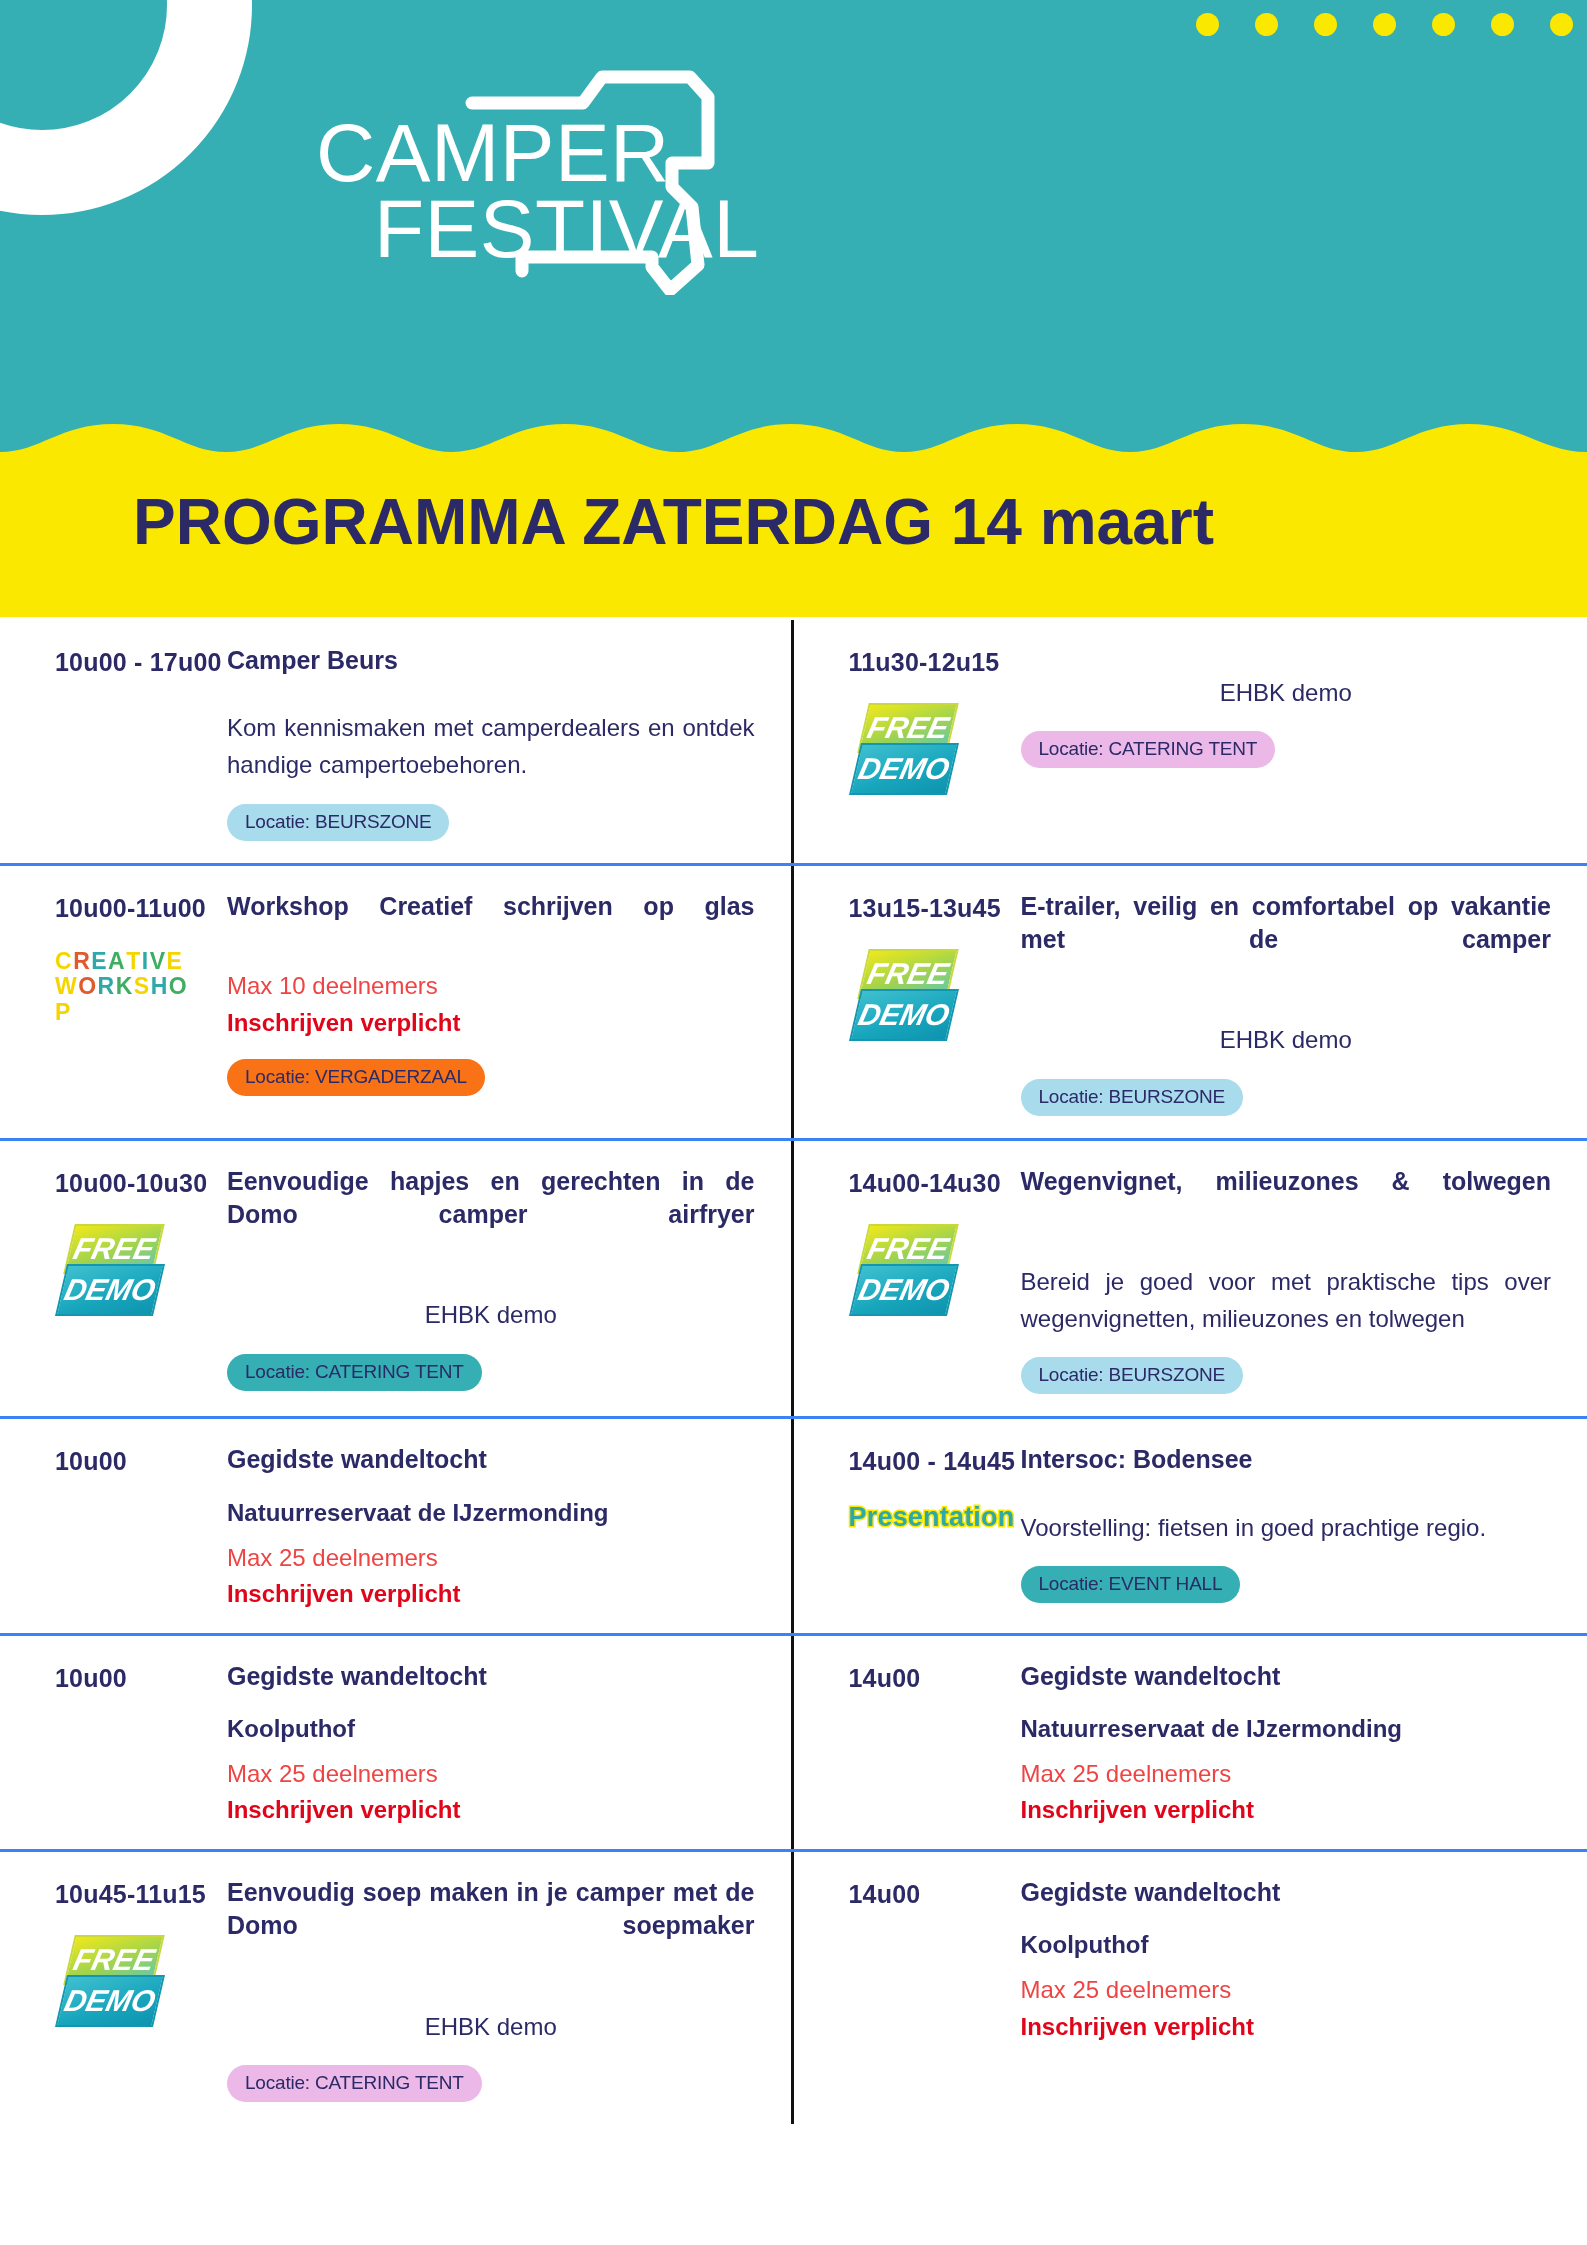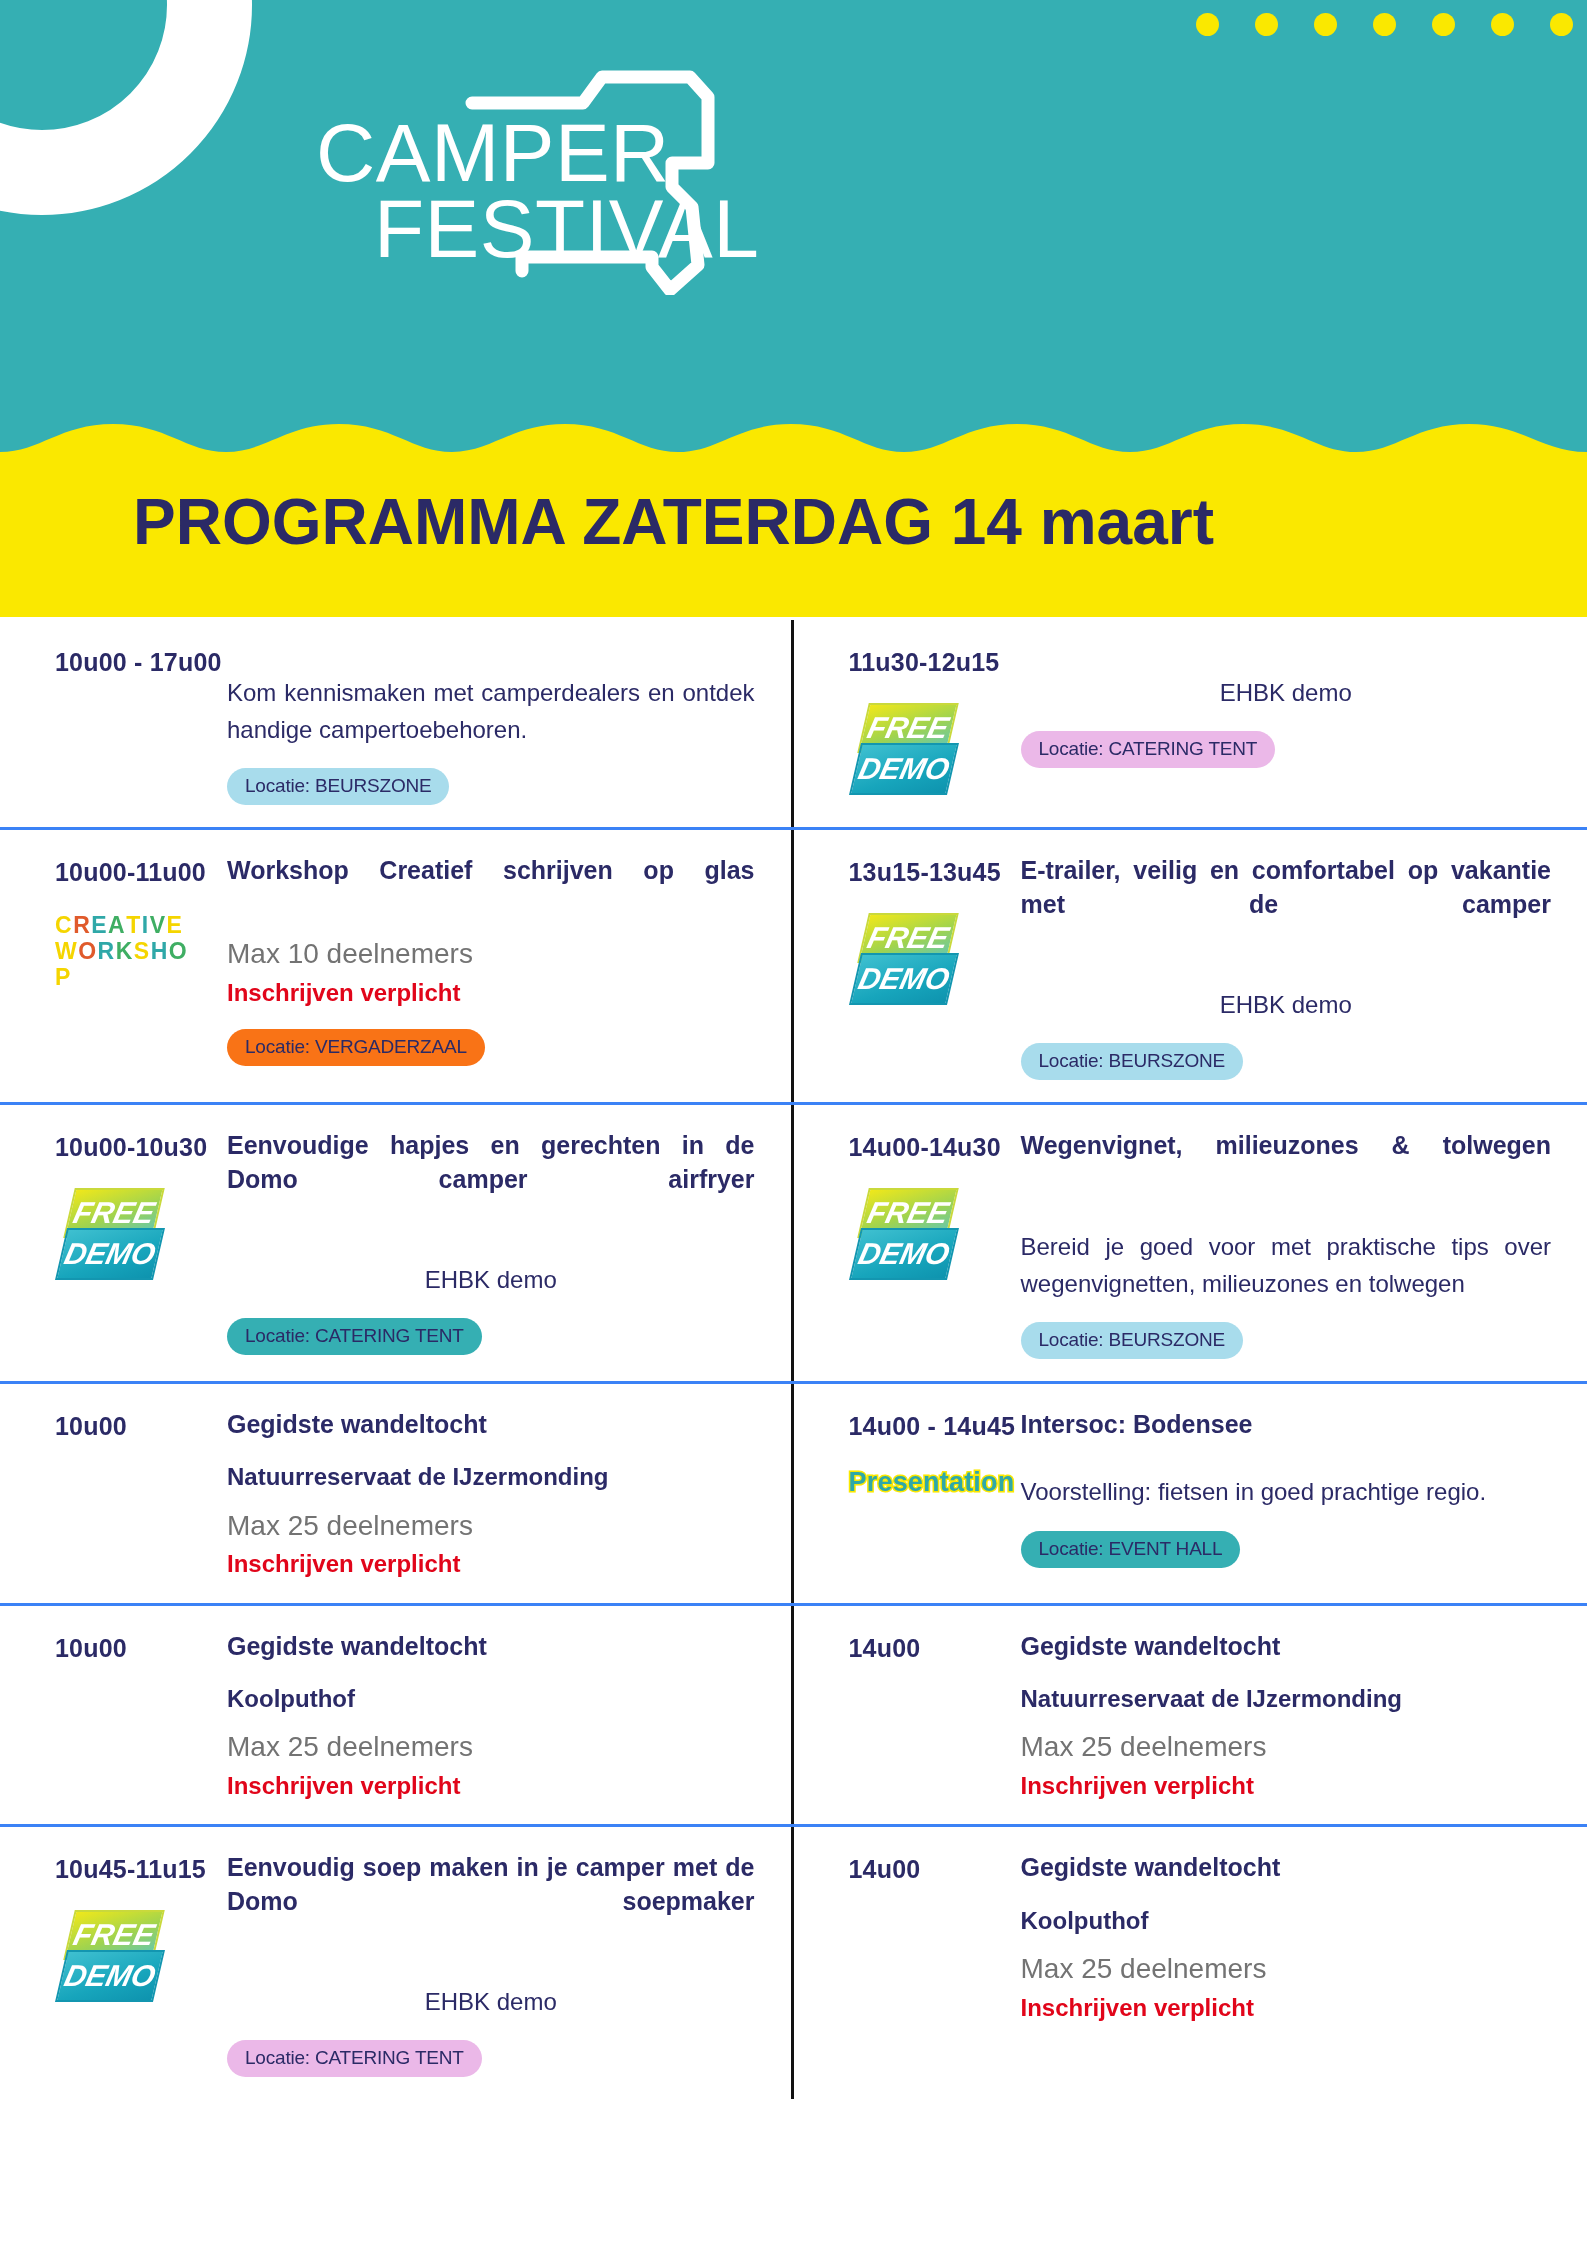--- a/index.html
+++ b/index.html
@@ -97,21 +97,21 @@
     font-family:"Liberation Sans Narrow","Liberation Sans",sans-serif;
     margin-top:20px;
   }
   .edesc{
     color:#2B2A66;font-weight:400;font-size:24px;line-height:1.55;
     font-family:"Liberation Sans Narrow","Liberation Sans",sans-serif;
     margin-top:32px;text-align:justify;
   }
   .edesc.nj{text-align:center;}
   .emeta{
-    color:#737373;font-weight:400;font-size:28px;line-height:1.35;
+    color:#ef4444;font-weight:400;font-size:24px;line-height:1.35;
     font-family:"Liberation Sans Narrow","Liberation Sans",sans-serif;
     margin-top:14px;
   }
   .ereq{
     color:#E1051A;font-weight:700;font-size:24px;line-height:1.35;
     font-family:"Liberation Sans Narrow","Liberation Sans",sans-serif;
     margin-top:4px;
   }
   .loc{
     display:inline-block;margin-top:20px;
@@ -202,21 +202,21 @@
 <div class="titleband"></div>
 <div class="title"><span>PROGRAMMA ZATERDAG </span><span class="lower">14 maart</span></div>
 
 <div class="grid" id="grid">
     <div class="row">
       <div class="col left">
         <div class="entry">
           <div class="timecol">
             <div class="time">10u00 - 17u00</div>
           </div>
-          <div class="body"><div class="edesc">Kom kennismaken met camperdealers en ontdek handige campertoebehoren.</div><div class="loc blue">Locatie: BEURSZONE</div></div>
+          <div class="body"><div class="etitle">Camper Beurs</div><div class="edesc">Kom kennismaken met camperdealers en ontdek handige campertoebehoren.</div><div class="loc blue">Locatie: BEURSZONE</div></div>
         </div>
       </div>
       <div class="col right">
         <div class="entry">
           <div class="timecol">
             <div class="time">11u30-12u15</div>
             <div class="badge-wrap">
               <div class="freedemo">
                 <div class="fd-top">
                   <span>FREE</span>

